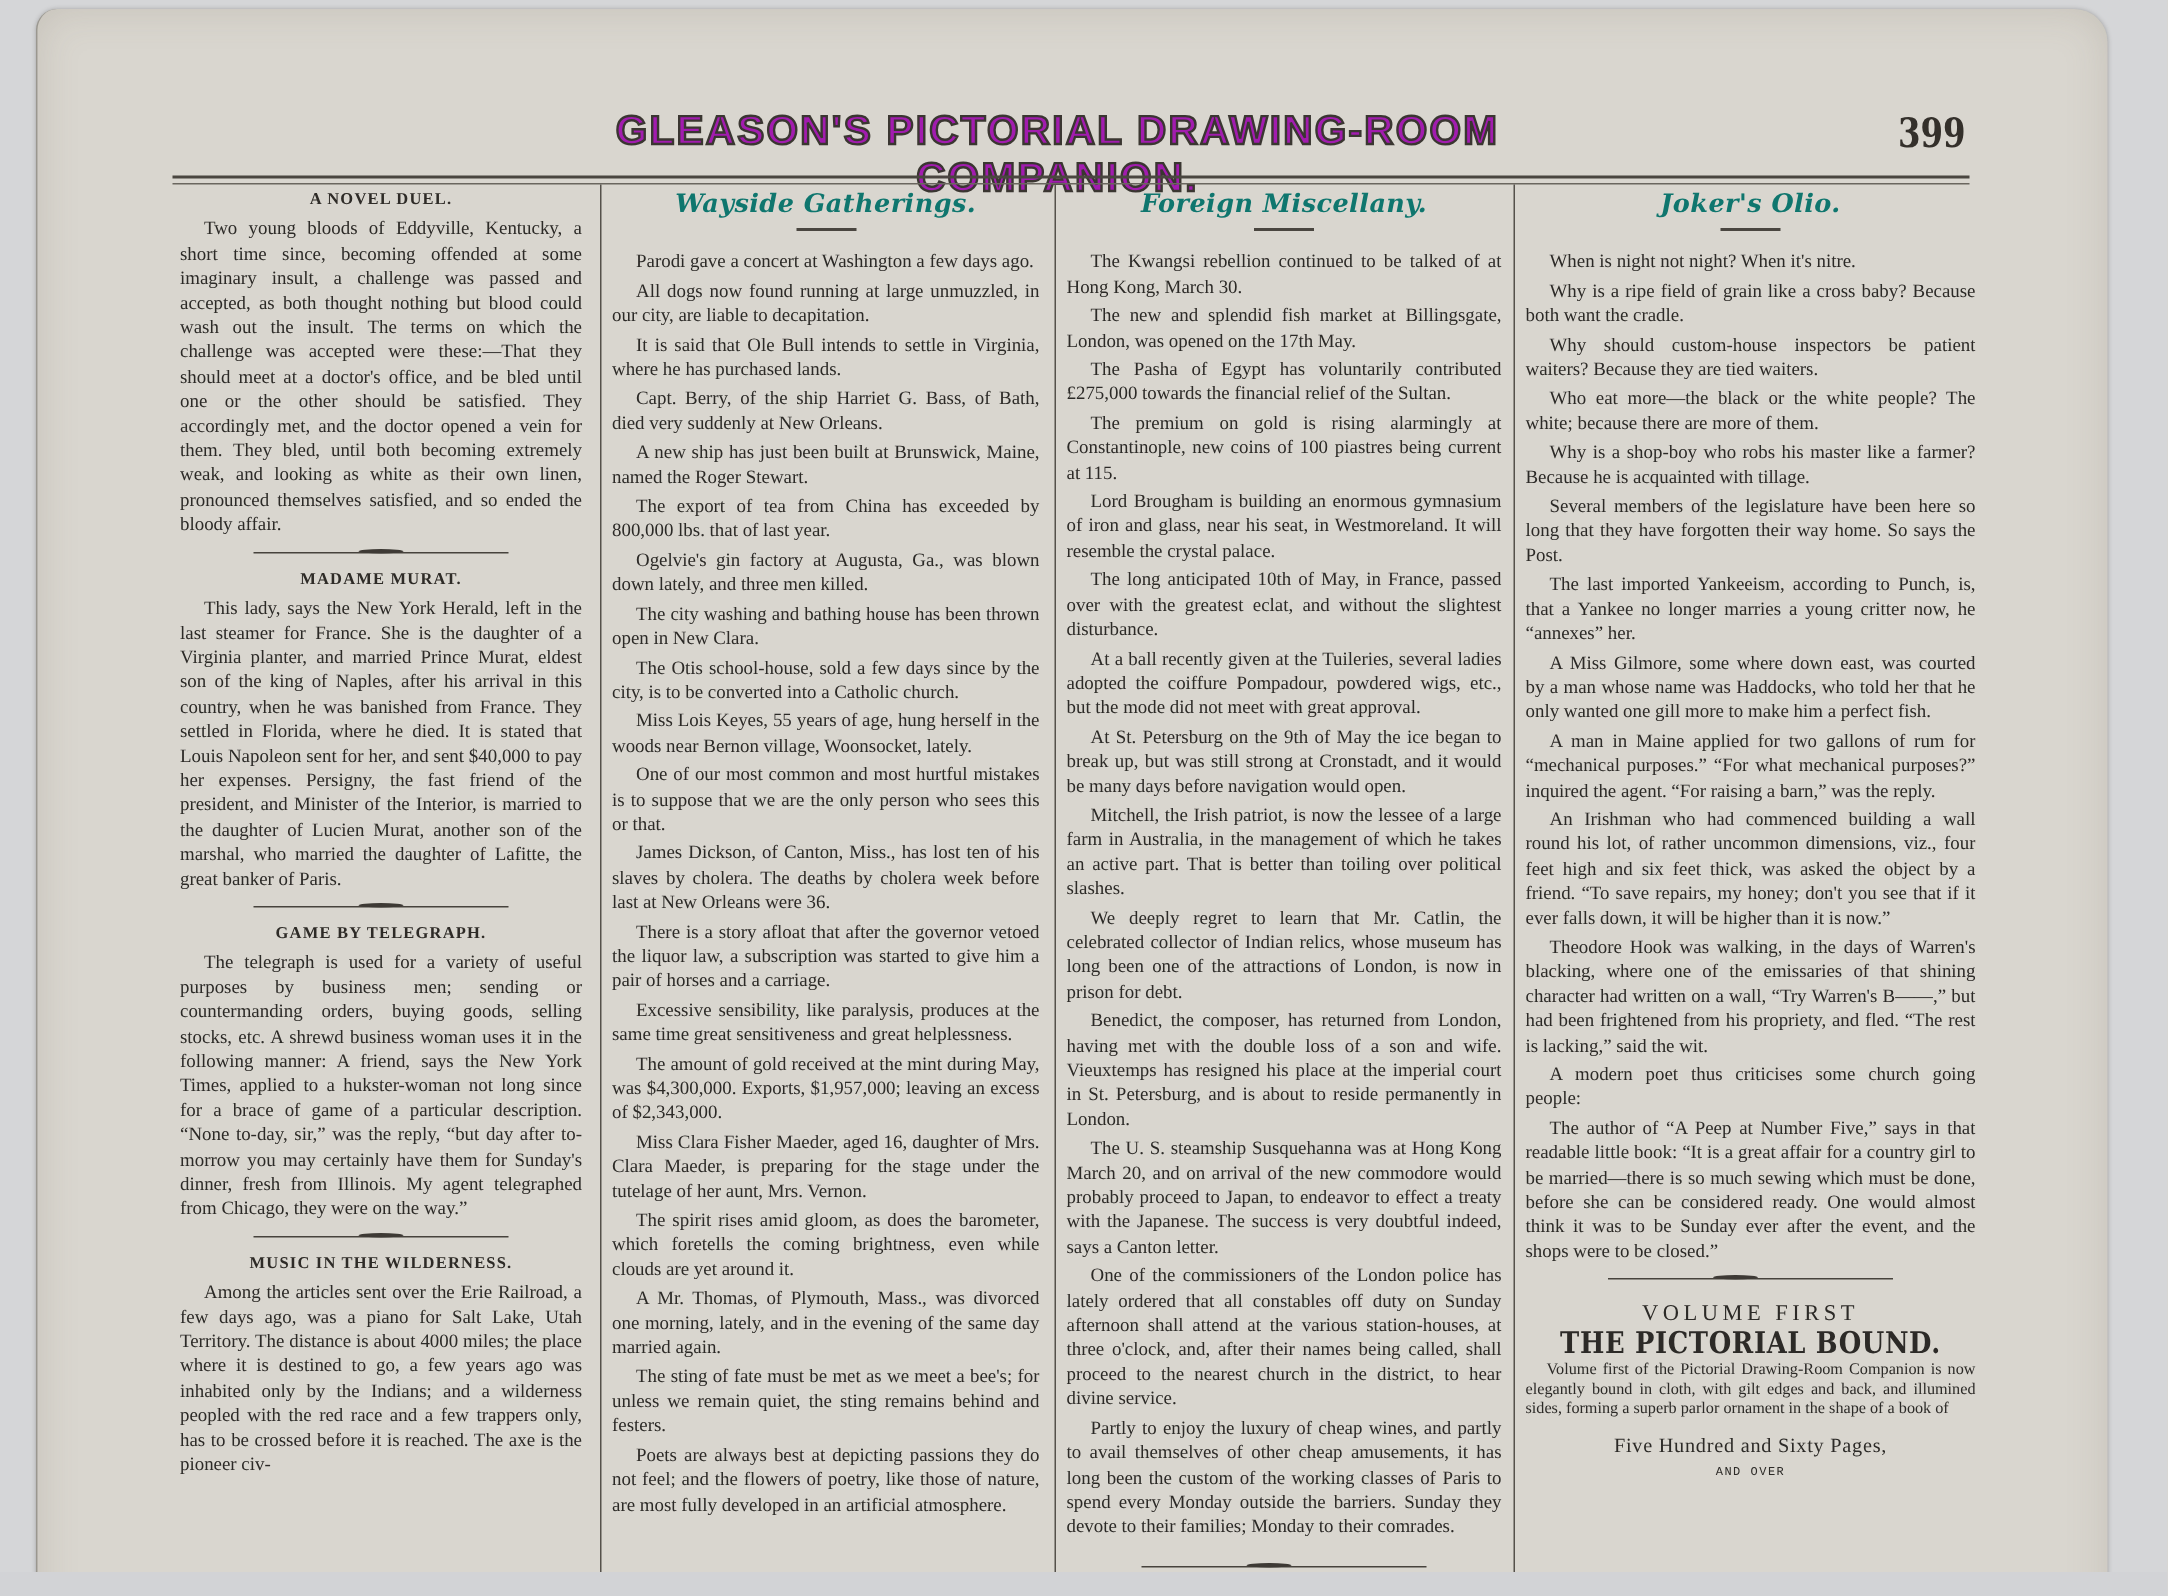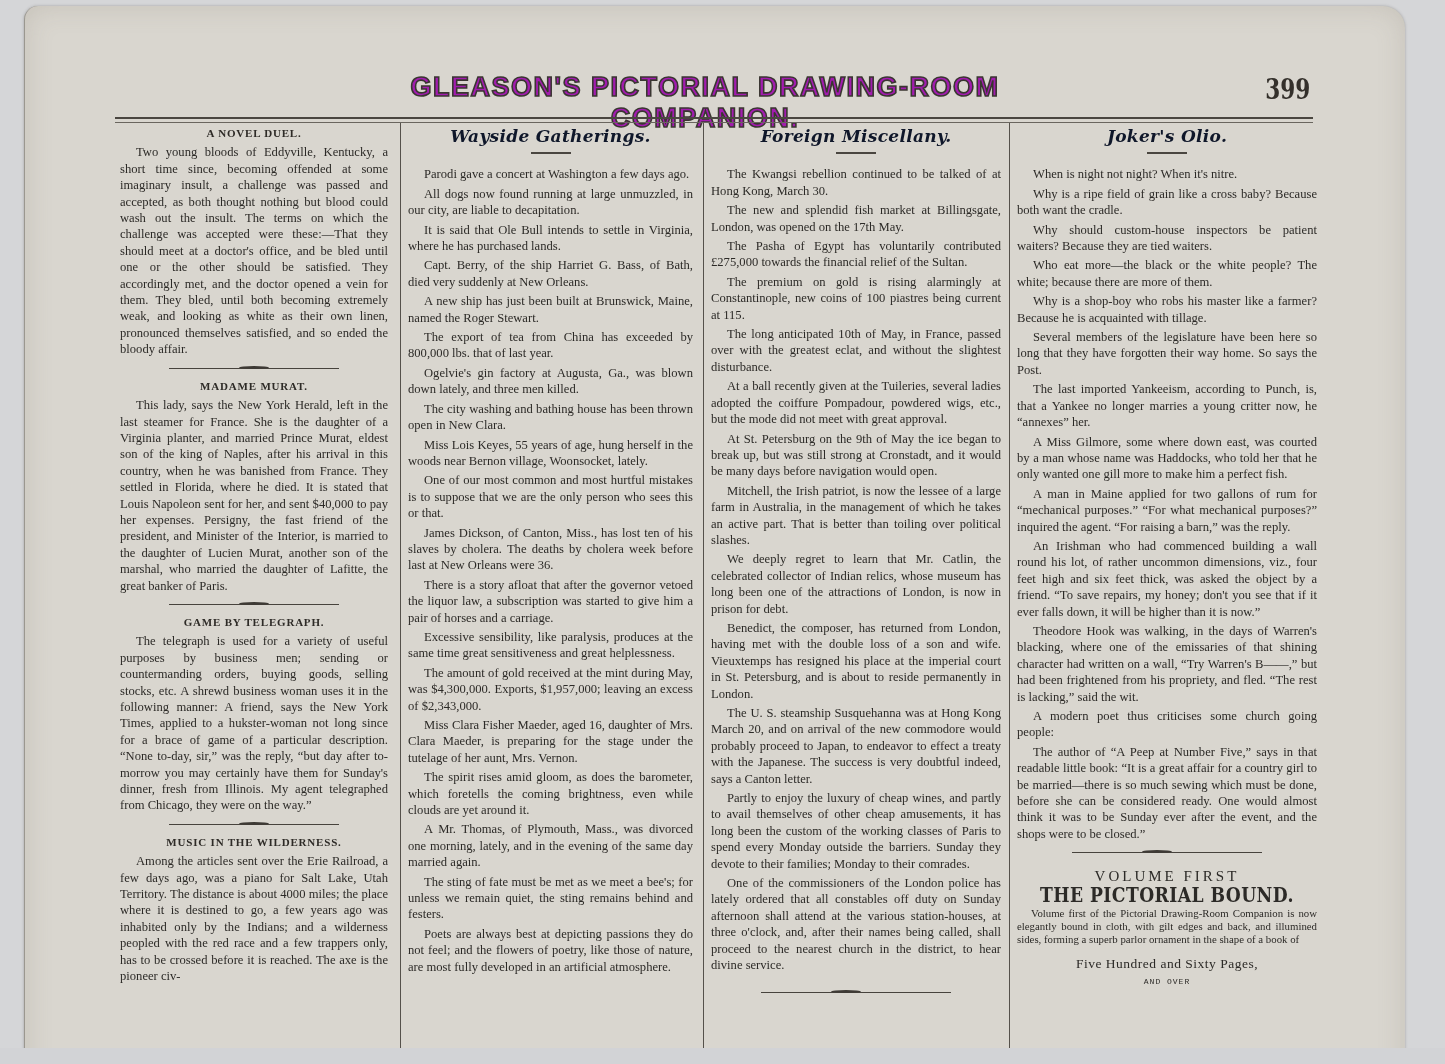--- a/index.html
+++ b/index.html
@@ -46,21 +46,21 @@
   .col-divider {
     position: absolute; top: 0; height: 930px; width: 0;
     border-left: 1px solid #55514b;
   }
   .small-head {
     text-align: center; font-weight: bold; font-size: 11px; letter-spacing: 0.8px;
     text-transform: uppercase; margin: 2px 0 3px 0; color: #2e2b27;
   }
   .section-head {
     text-align: center; font-family: "DejaVu Serif", serif; font-weight: bold;
-    font-size: 17px; letter-spacing: 0.3px; margin: 5px 0 0 0; color: #0f172a;
+    font-size: 17px; letter-spacing: 0.3px; margin: 5px 0 0 0; color: #0f766e;
     font-style: italic;
   }
   .head-dash { width: 40px; height: 0; border-top: 2px solid #4a4640; margin: 8px auto 12px auto; }
   .ornament { position: relative; width: 170px; height: 8px; margin: 6px auto 6px auto; }
   .ornament::before {
     content: ""; position: absolute; left: 0; right: 0; top: 4px; border-top: 1px solid #47433d;
   }
   .ornament::after {
     content: ""; position: absolute; left: 70px; width: 30px; top: 2px; height: 3px;
     background: #3e3a35; border-radius: 50%;
@@ -122,20 +122,21 @@
     <div class="section-head">Wayside Gatherings.</div>
     <div class="head-dash"></div>
     <p>Parodi gave a concert at Washington a few days ago.</p>
     <p>All dogs now found running at large unmuzzled, in our city, are liable to decapitation.</p>
     <p>It is said that Ole Bull intends to settle in Virginia, where he has purchased lands.</p>
     <p>Capt. Berry, of the ship Harriet G. Bass, of Bath, died very suddenly at New Orleans.</p>
     <p>A new ship has just been built at Brunswick, Maine, named the Roger Stewart.</p>
     <p>The export of tea from China has exceeded by 800,000 lbs. that of last year.</p>
     <p>Ogelvie's gin factory at Augusta, Ga., was blown down lately, and three men killed.</p>
     <p>The city washing and bathing house has been thrown open in New Clara.</p>
+    <p>The Otis school-house, sold a few days since by the city, is to be converted into a Catholic church.</p>
     <p>Miss Lois Keyes, 55 years of age, hung herself in the woods near Bernon village, Woonsocket, lately.</p>
     <p>One of our most common and most hurtful mistakes is to suppose that we are the only person who sees this or that.</p>
     <p>James Dickson, of Canton, Miss., has lost ten of his slaves by cholera. The deaths by cholera week before last at New Orleans were 36.</p>
     <p>There is a story afloat that after the governor vetoed the liquor law, a subscription was started to give him a pair of horses and a carriage.</p>
     <p>Excessive sensibility, like paralysis, produces at the same time great sensitiveness and great helplessness.</p>
     <p>The amount of gold received at the mint during May, was $4,300,000. Exports, $1,957,000; leaving an excess of $2,343,000.</p>
     <p>Miss Clara Fisher Maeder, aged 16, daughter of Mrs. Clara Maeder, is preparing for the stage under the tutelage of her aunt, Mrs. Vernon.</p>
     <p>The spirit rises amid gloom, as does the barometer, which foretells the coming brightness, even while clouds are yet around it.</p>
     <p>A Mr. Thomas, of Plymouth, Mass., was divorced one morning, lately, and in the evening of the same day married again.</p>
     <p>The sting of fate must be met as we meet a bee's; for unless we remain quiet, the sting remains behind and festers.</p>
@@ -145,29 +146,30 @@
 
   <div class="col-divider" style="left:588px;"></div>
 
   <div class="col" style="left:596px; width:290px;">
     <div class="section-head">Foreign Miscellany.</div>
     <div class="head-dash"></div>
     <p>The Kwangsi rebellion continued to be talked of at Hong Kong, March 30.</p>
     <p>The new and splendid fish market at Billingsgate, London, was opened on the 17th May.</p>
     <p>The Pasha of Egypt has voluntarily contributed £275,000 towards the financial relief of the Sultan.</p>
     <p>The premium on gold is rising alarmingly at Constantinople, new coins of 100 piastres being current at 115.</p>
+    <p>Lord Brougham is building an enormous gymnasium of iron and glass, near his seat, in Westmoreland. It will resemble the crystal palace.</p>
     <p>The long anticipated 10th of May, in France, passed over with the greatest eclat, and without the slightest disturbance.</p>
     <p>At a ball recently given at the Tuileries, several ladies adopted the coiffure Pompadour, powdered wigs, etc., but the mode did not meet with great approval.</p>
     <p>At St. Petersburg on the 9th of May the ice began to break up, but was still strong at Cronstadt, and it would be many days before navigation would open.</p>
     <p>Mitchell, the Irish patriot, is now the lessee of a large farm in Australia, in the management of which he takes an active part. That is better than toiling over political slashes.</p>
     <p>We deeply regret to learn that Mr. Catlin, the celebrated collector of Indian relics, whose museum has long been one of the attractions of London, is now in prison for debt.</p>
     <p>Benedict, the composer, has returned from London, having met with the double loss of a son and wife. Vieuxtemps has resigned his place at the imperial court in St. Petersburg, and is about to reside permanently in London.</p>
     <p>The U. S. steamship Susquehanna was at Hong Kong March 20, and on arrival of the new commodore would probably proceed to Japan, to endeavor to effect a treaty with the Japanese. The success is very doubtful indeed, says a Canton letter.</p>
+    <p>One of the commissioners of the London police has lately ordered that all constables off duty on Sunday afternoon shall attend at the various station-houses, at three o'clock, and, after their names being called, shall proceed to the nearest church in the district, to hear divine service.</p>
     <p>Partly to enjoy the luxury of cheap wines, and partly to avail themselves of other cheap amusements, it has long been the custom of the working classes of Paris to spend every Monday outside the barriers. Sunday they devote to their families; Monday to their comrades.</p>
-    <p>One of the commissioners of the London police has lately ordered that all constables off duty on Sunday afternoon shall attend at the various station-houses, at three o'clock, and, after their names being called, shall proceed to the nearest church in the district, to hear divine service.</p>
     <div class="ornament" style="width:190px; margin-top:14px;"></div>
 
   </div>
 
   <div class="col-divider" style="left:894px;"></div>
 
   <div class="col" style="left:902px; width:300px;">
     <div class="section-head">Joker's Olio.</div>
     <div class="head-dash"></div>
     <p>When is night not night? When it's nitre.</p>

